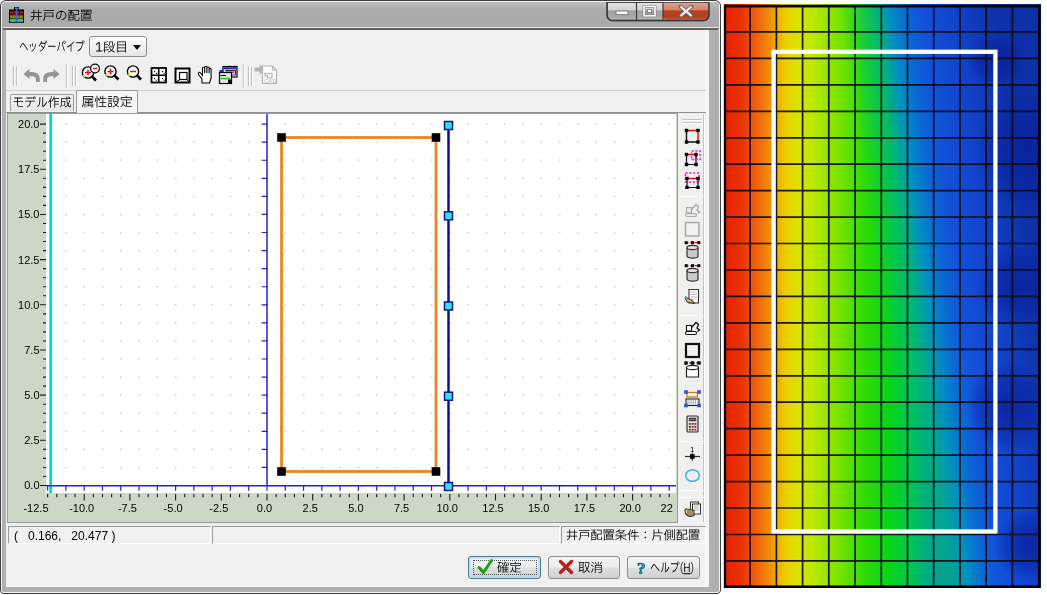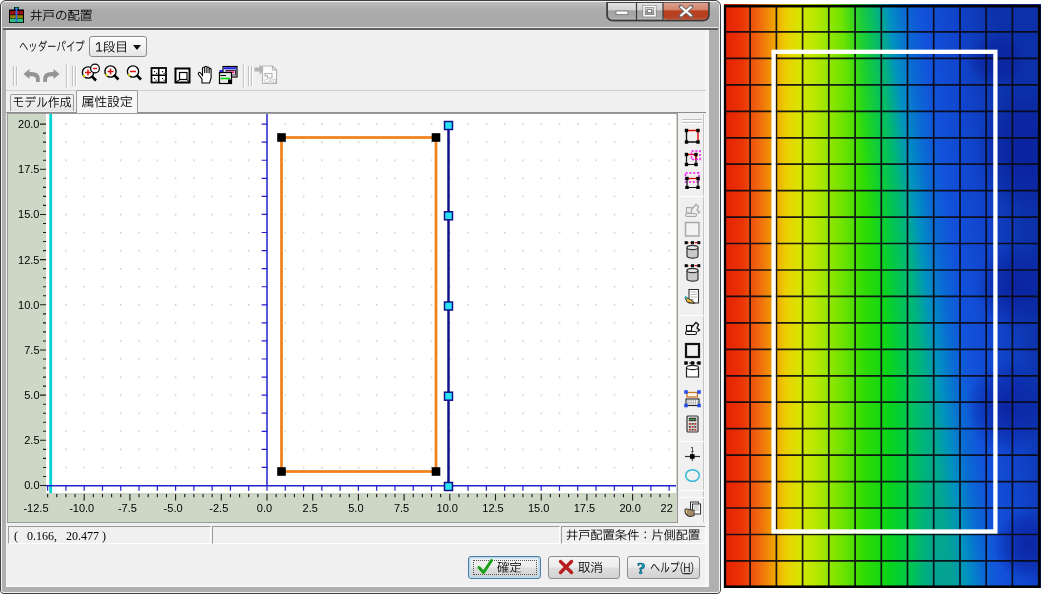--- a/index.html
+++ b/index.html
@@ -399,21 +399,21 @@
       <svg class="abs" style="left:684px;top:501px" width="17" height="20" viewBox="0 0 17 20">
         <rect x="6.5" y="1" width="8" height="10" fill="#fff" stroke="#333" stroke-width="1"></rect>
         <rect x="8.5" y="3" width="8" height="10" fill="#fff" stroke="#333" stroke-width="1"></rect>
         <path d="M9.5 5 H15 M9.5 7 H15 M9.5 9 H15" stroke="#999" stroke-width="0.8"></path>
         <path d="M1 9.5 Q1 7.5 3 8 L10 9.5 L10 14.5 Q6 16 4 15 L1.5 12.5 Z" fill="#f0c888" stroke="#333" stroke-width="1.1"></path>
         <path d="M4 9 L4 14.8 M6 9.3 L6 15.2 M8 9.7 L8 15" stroke="#333" stroke-width="0.8"></path>
       </svg>
       <div style="position:absolute;top:525.5px;height:18.5px;background:#f0f0f0;border:1px solid;border-color:#9b9b9b #ffffff #ffffff #9b9b9b;left:8px;width:202.5px;"></div>
       <div style="position:absolute;top:525.5px;height:18.5px;background:#f0f0f0;border:1px solid;border-color:#9b9b9b #ffffff #ffffff #9b9b9b;left:211.5px;width:348.5px;"></div>
       <div style="position:absolute;top:525.5px;height:18.5px;background:#f0f0f0;border:1px solid;border-color:#9b9b9b #ffffff #ffffff #9b9b9b;left:561px;width:144.5px;"></div>
-      <div class="abs" style="left:14px;top:528.5px;font-size:12px;white-space:pre;color:#000;font-family:Liberation Serif, serif;">(   0.166,   20.477 )</div>
+      <div class="abs" style="left:14px;top:528.5px;font-size:12px;white-space:pre;color:#000;">(   0.166,   20.477 )</div>
       <svg class="abs" style="left:563.8px;top:525px" width="138" height="19" viewBox="0 0 138 19">
         <g transform="translate(2 14.5) scale(0.012200 -0.012200)" fill="#000">
           <path transform="translate(0 0)" d="M945 306V245H722V-66H656V245H337Q320 135 267 62Q214 -10 112 -68L72 -13Q164 41 211 98Q258 156 272 245H56V306H279Q280 321 280 352V574H66V635H280V827H346V635H656V827H722V635H935V574H722V306ZM656 306V574H346V370Q346 346 344 306Z"></path>
           <path transform="translate(1000 0)" d="M938 724H72V784H938ZM42 -24Q103 46 130 131Q158 217 158 322V599H872V207H805V277H224Q218 179 187 88Q156 -3 95 -77ZM225 539V337H805V539Z"></path>
           <path transform="translate(2000 0)" d="M199 748H46V803H502V748H364V622H485V-12H137V-78H79V622H199ZM893 220 950 203V13Q950 -22 936 -36Q922 -50 887 -50H674Q615 -50 588 -23Q561 3 561 61V471H856V744H534V803H918V412H623V77Q623 48 628 34Q634 20 648 15Q662 10 692 10H893ZM253 622H310V748H253ZM378 317Q310 317 310 390V569H253Q252 460 234 387Q216 315 172 263L137 297V213H429V317ZM204 569H137V308Q174 350 189 413Q204 477 204 568ZM429 368V569H360V405Q360 383 367 375Q374 368 394 368ZM137 160V44H429V160Z"></path>
           <path transform="translate(3000 0)" d="M952 568V517H540L530 489Q523 467 517 452H846V80H282V452H455Q475 505 479 517H48V568H495Q509 624 510 629H81V810H919V629H571L555 568ZM340 760H141V679H340ZM397 760V679H594V760ZM652 679H859V760H652ZM107 440H170V23H948V-30H170V-79H107ZM342 345H786V405H342ZM786 299H342V239H786ZM342 193V128H786V193Z"></path>
           <path transform="translate(4000 0)" d="M53 436Q272 469 448 537Q338 592 262 662Q191 607 92 558L60 607Q161 654 240 717Q319 781 370 850L424 826Q396 788 372 761H825V714Q738 612 591 538Q738 482 956 444L938 387Q689 433 520 504Q333 423 73 381ZM519 567Q664 632 735 709H320L309 700Q391 624 519 567ZM555 264Q598 197 693 140Q789 84 960 25L935 -33Q801 18 722 57Q643 96 596 139Q550 183 530 241H523V-75H461V241H454Q433 182 390 139Q347 96 271 56Q196 17 67 -32L40 26Q206 84 296 140Q387 196 429 264H63V321H461V424H523V321H938V264Z"></path>
           <path transform="translate(5000 0)" d="M323 826Q290 688 229 567V-74H166V459Q121 393 66 341L28 396Q114 483 170 590Q227 697 264 844ZM964 313V252H671V-74H608V252H298V313H608V559H427Q389 466 341 394L290 433Q387 576 429 784L488 771Q474 695 449 619H608V834H671V619H940V559H671V313Z"></path>
           <path transform="translate(6000 0)" d="M439 590V603Q439 630 454 645Q470 661 500 661Q530 661 545 645Q561 630 561 603V590Q561 563 545 547Q530 532 500 532Q470 532 454 547Q439 563 439 590ZM439 153V166Q439 193 454 208Q470 224 500 224Q530 224 545 208Q561 193 561 166V153Q561 126 545 110Q530 95 500 95Q470 95 454 110Q439 126 439 153Z"></path>
           <path transform="translate(7000 0)" d="M938 509H243Q241 385 236 325H754V-74H686V263H230Q218 164 190 80Q163 -4 114 -76L57 -34Q111 43 137 135Q163 227 170 323Q177 419 177 556V818H243V570H569V834H636V570H938Z"></path>

